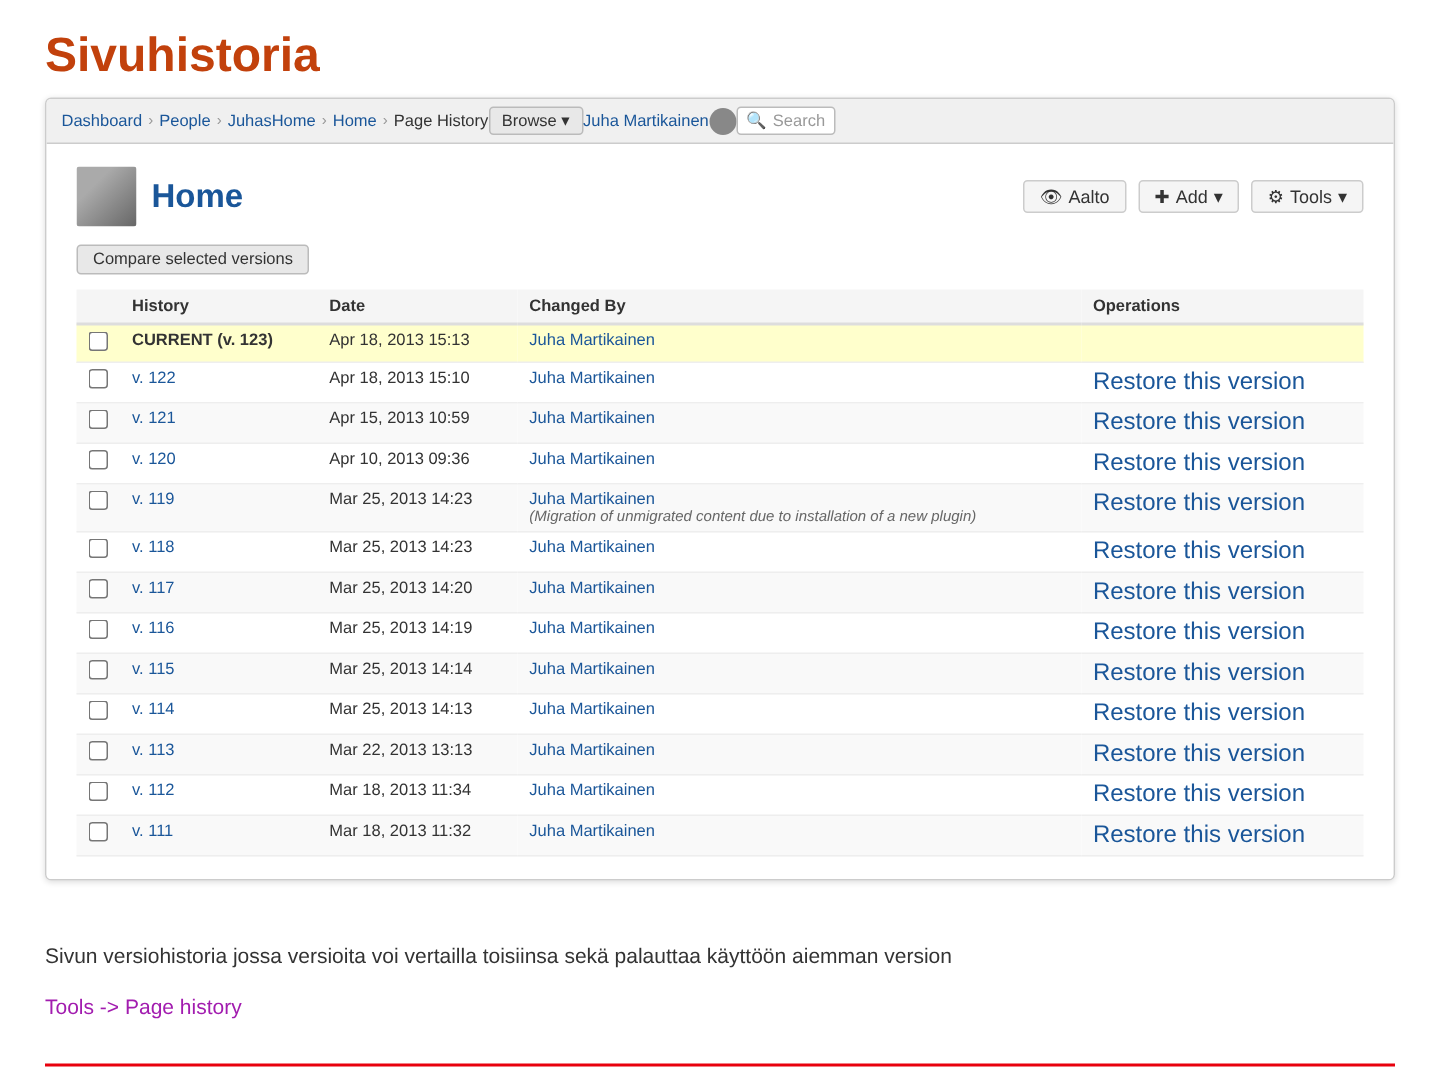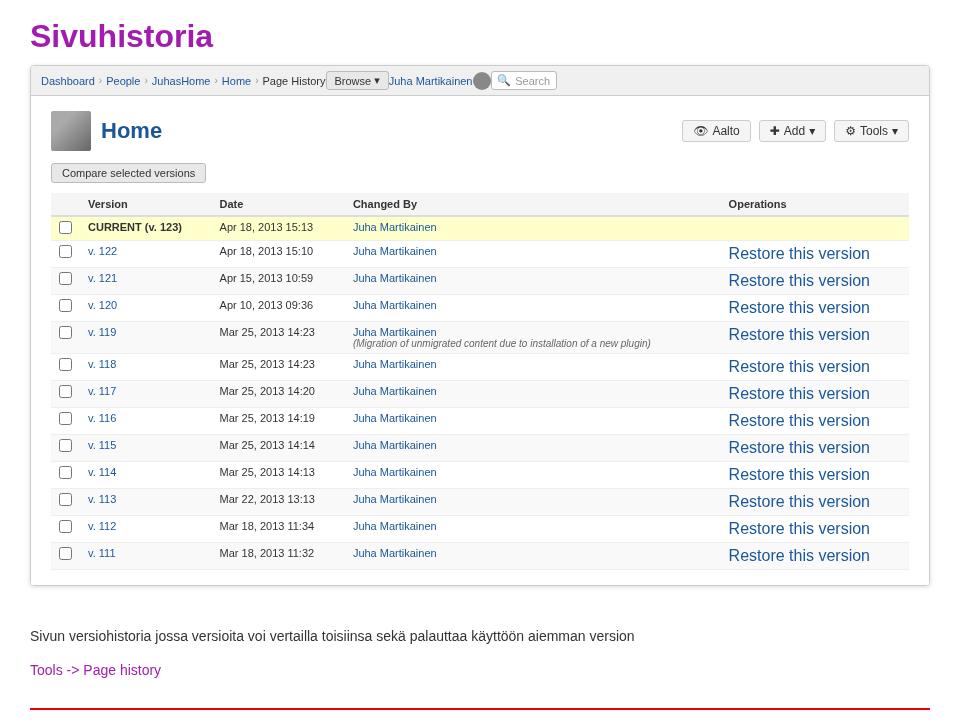--- a/index.html
+++ b/index.html
@@ -5,21 +5,21 @@
     * { box-sizing: border-box; margin: 0; padding: 0; }
     body {
       font-family: Arial, sans-serif;
       background: #fff;
       color: #333;
       font-size: 14px;
     }
 
     
     .page-title {
-      color: #a21caf;
+      color: #c2410c;
       font-size: 32px;
       font-weight: bold;
       padding: 18px 30px 10px 30px;
     }
 
     
     .browser-window {
       margin: 0 30px 20px 30px;
       border: 1px solid #ccc;
       border-radius: 4px;
@@ -330,21 +330,21 @@
     </div>
 
     
     <div class="compare-btn">Compare selected versions</div>
 
     
     <table class="history-table">
       <thead>
         <tr>
           <th class="checkbox-cell"></th>
-          <th>Version</th>
+          <th>History</th>
           <th>Date</th>
           <th>Changed By</th>
           <th>Operations</th>
         </tr>
       </thead>
       <tbody id="table-body">
       <tr class="row-current">
             <td class="checkbox-cell"><input type="checkbox" style=""></td>
             <td><span style="font-weight: bold;">CURRENT (v. 123)</span></td>
             <td>Apr 18, 2013 15:13</td>

